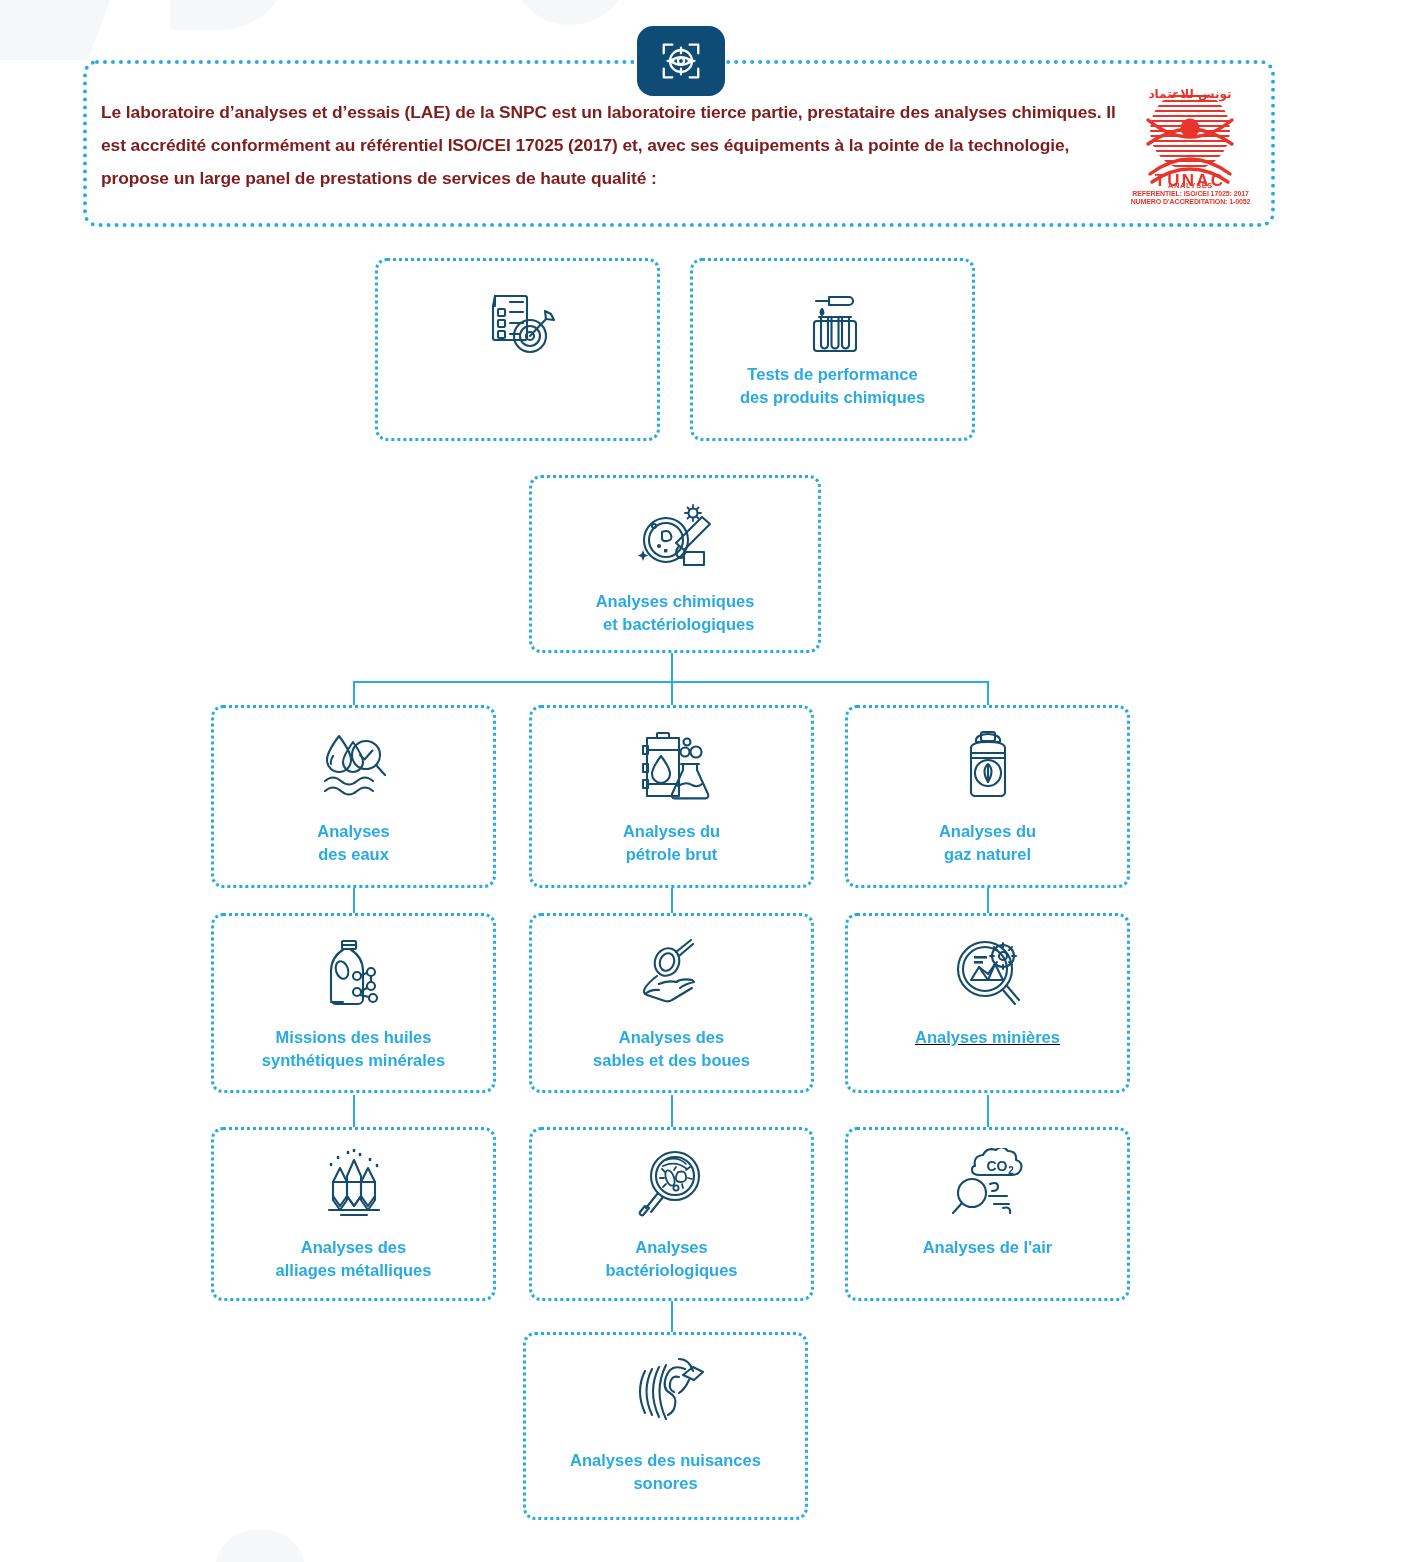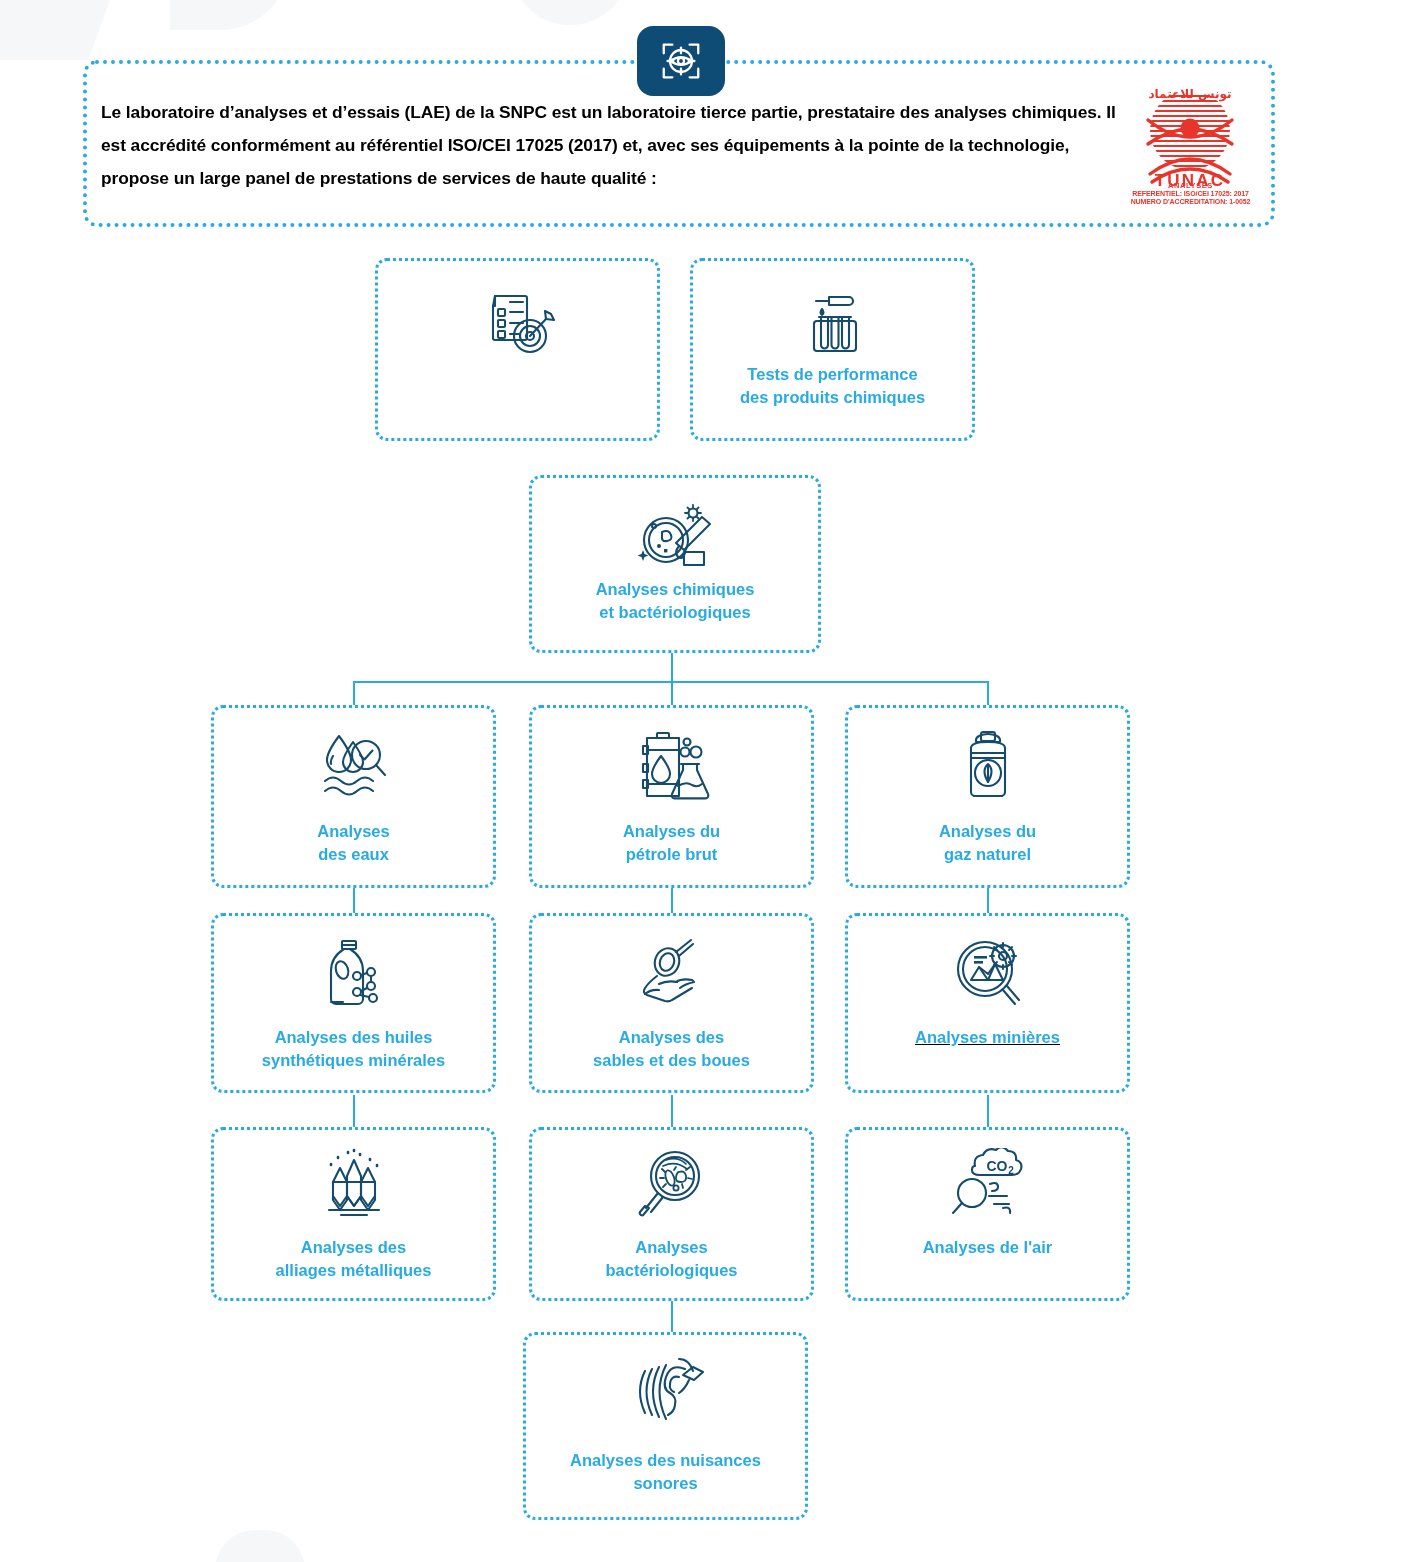--- a/index.html
+++ b/index.html
@@ -55,21 +55,21 @@
     border-radius: 14px;
     background: #ffffff;
   }
   .header-text {
     position: absolute;
     left: 18px; top: 36px;
     width: 1030px;
     font-size: 17.4px;
     font-weight: bold;
     line-height: 33px;
-    color: #000000;
+    color: #7f1d1d;
     letter-spacing: -0.1px;
   }
   .header-text b { font-weight: bold; }
 
   
   .top-badge {
     position: absolute;
     left: 637px; top: 26px;
     width: 88px; height: 70px;
     background: #0f4c75;
@@ -301,21 +301,21 @@
             <line x1="64.5" y1="16.5" x2="66.5" y2="18.5"></line>
           <line x1="66.5" y1="7.5" x2="64.5" y2="9.5"></line>
             <line x1="57.5" y1="16.5" x2="55.5" y2="18.5"></line>
         </g>
         <path d="M70 17 l8 7 l-26 26 l-8 -7 z"></path>
         <path d="M47 46 q-5 6 -1 11 q5 3 7 -4"></path>
         <rect x="52" y="52" width="20" height="13"></rect>
       </g>
     </svg>
   </div>
-  <div class="label" style="margin-top:4px;">
+  <div class="label" style="margin-top:16px;text-align:right;">
     <div>Analyses chimiques</div>
     <div>et bactériologiques</div>
   </div>
 </div>
 
 <div class="card" style="left:211px; top:705px; width:285px; height:183px;">
   <div class="ico" style="margin-top:20px;height:78px;">
     <svg width="86" height="78" viewBox="0 0 86 78">
       <g class="s">
         <path d="M28 8 q-12 16 -12 24 a12 12 0 0 0 24 0 q0 -8 -12 -24 z"></path>
@@ -399,21 +399,21 @@
         <circle cx="62" cy="62" r="4"></circle>
         <line x1="50" y1="39" x2="56" y2="37"></line>
         <line x1="60" y1="40" x2="60" y2="46"></line>
         <line x1="56" y1="52" x2="50" y2="55"></line>
         <line x1="49" y1="59" x2="58" y2="61"></line>
         <line x1="20" y1="66" x2="32" y2="66"></line>
       </g>
     </svg>
   </div>
   <div class="label" style="margin-top:14px;">
-    <div>Analyses des huiles</div>
+    <div>Missions des huiles</div>
     <div>synthétiques minérales</div>
   </div>
 </div>
 
 <div class="card" style="left:529px; top:913px; width:285px; height:180px;">
   <div class="ico" style="margin-top:20px;height:76px;">
     <svg width="86" height="76" viewBox="0 0 86 76">
       <g class="s">
         <ellipse cx="38" cy="26" rx="12" ry="14" transform="rotate(20 38 26)"></ellipse>
         <ellipse cx="38" cy="26" rx="7" ry="9" transform="rotate(20 38 26)"></ellipse>

